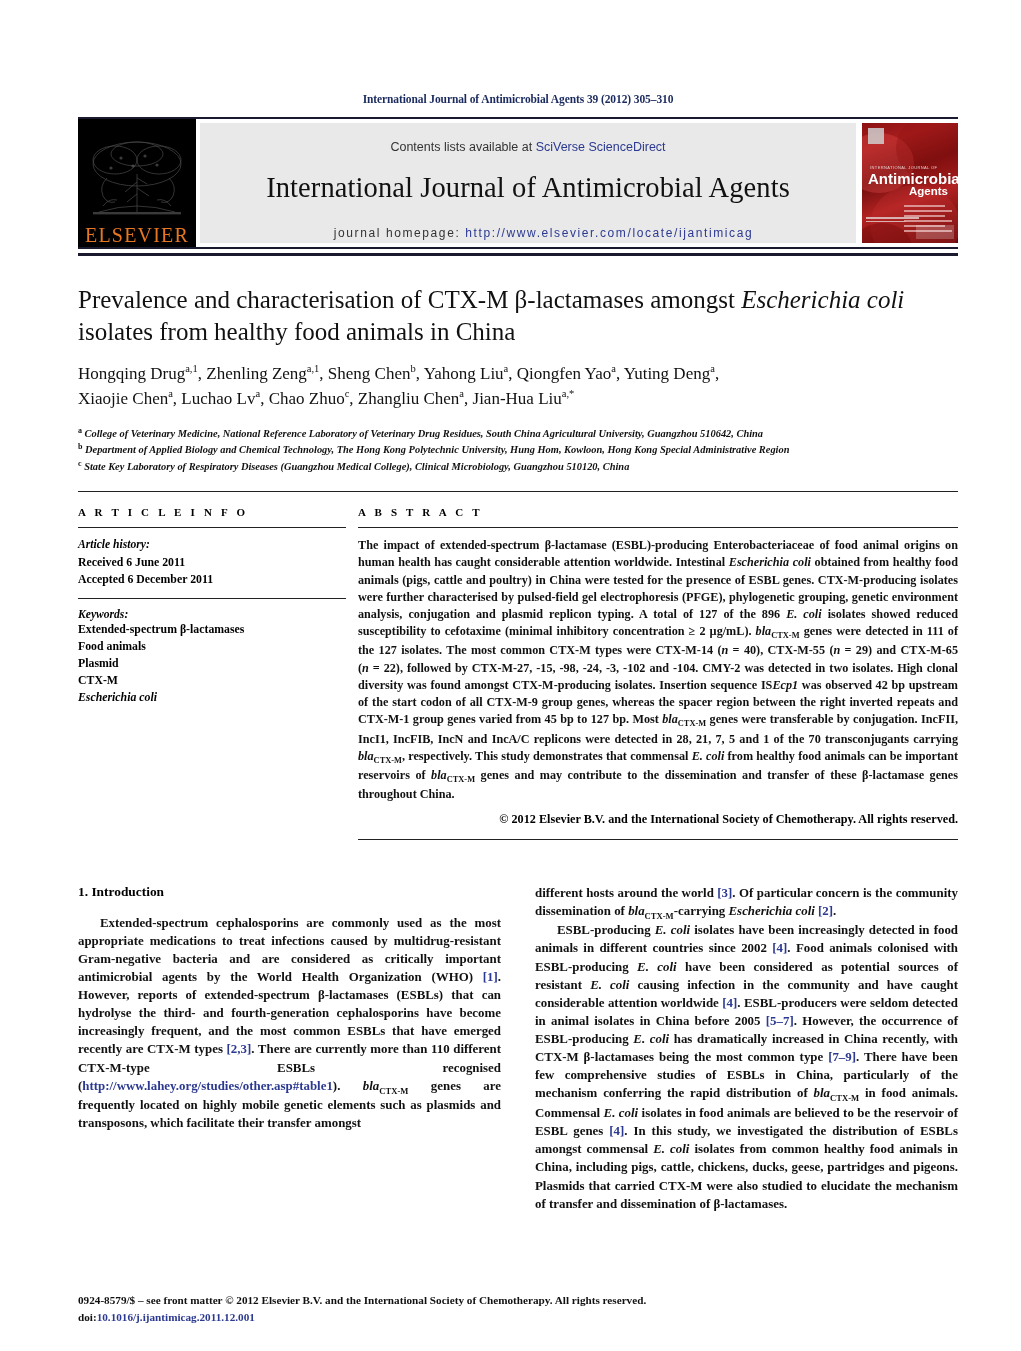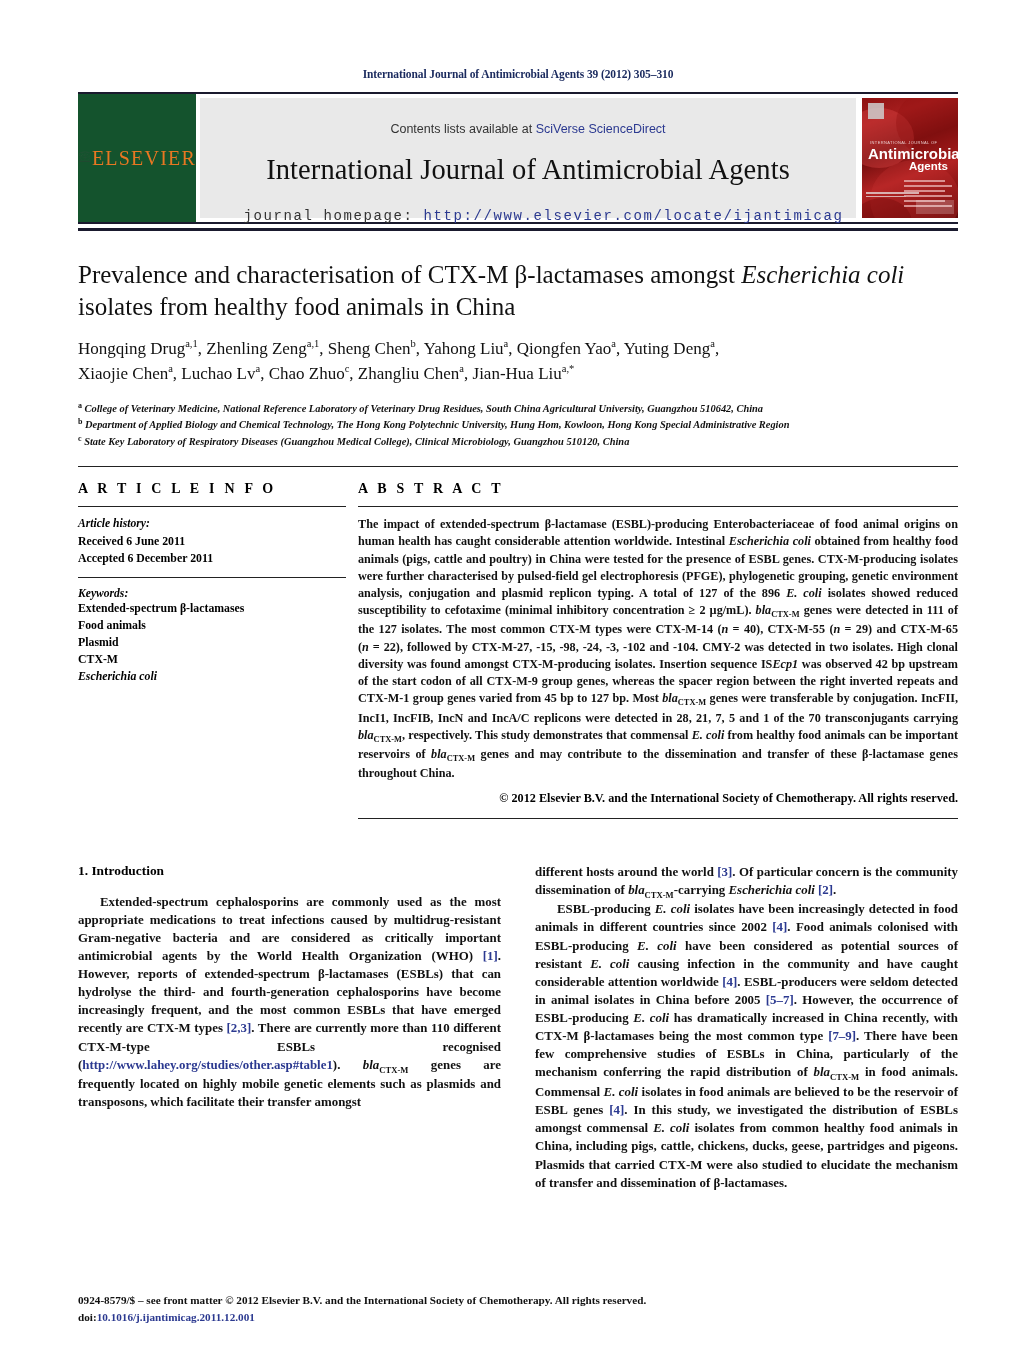--- a/index.html
+++ b/index.html
@@ -27,41 +27,41 @@
     top: 0;
     width: 880px;
   }
 
   
   .running-head {
     text-align: center;
     font-size: 11.5px;
     font-weight: bold;
     color: #1a2a5e;
-    padding-top: 68px;
+    padding-top: 93px;
     letter-spacing: -0.1px;
   }
 
   
   .masthead {
     margin-top: 12px;
     border-top: 2px solid #1a1a2e;
     border-bottom: 2px solid #1a1a2e;
     height: 128px;
     position: relative;
     display: flex;
     align-items: stretch;
   }
   .elsevier-logo {
     width: 118px;
     flex: 0 0 118px;
     position: relative;
-    background: #14532d;
+    background: #000000;
     display: flex;
-    flex-direction: row;
+    flex-direction: column;
     justify-content: flex-end;
     align-items: center;
     padding-bottom: 2px;
     box-sizing: border-box;
   }
   .tree-svg { display:block; }
   .elsevier-word {
     font-family: "Liberation Serif", serif;
     font-size: 20px;
     letter-spacing: 1.2px;
@@ -74,33 +74,33 @@
     background: #e9e9e9;
     margin: 4px 4px 4px 4px;
     position: relative;
     text-align: center;
     box-sizing: border-box;
   }
   .contents-line {
     font-family: "Liberation Sans", sans-serif;
     font-size: 12.5px;
     color: #333;
-    padding-top: 24px;
+    padding-top: 17px;
   }
   .contents-line .sd-link { color: #2b3990; }
   .journal-title {
     font-family: "Liberation Serif", serif;
     font-size: 28.5px;
     color: #111;
     margin-top: 18px;
     letter-spacing: 0.1px;
   }
   .homepage-line {
-    font-family: Liberation Mono, monospace;
-    font-size: 14px;
+    font-family: Liberation Sans, sans-serif;
+    font-size: 12px;
     color: #333;
     margin-top: 22px;
     letter-spacing: 1.6px;
     margin-left: 31px;
   }
   .homepage-line .url { color: #2b3990; }
   .cover-thumb {
     width: 96px;
     flex: 0 0 96px;
     margin: 4px 0 4px 2px;
@@ -181,21 +181,21 @@
     padding-top: 14px;
     display: flex;
     gap: 0px;
     position: relative;
   }
   .col-info { width: 268px; flex: 0 0 268px; }
   .col-abstract { flex: 1 1 auto; padding-left: 12px;}
   .sec-head {
     font-family: "Liberation Serif", serif;
     font-weight: bold;
-    font-size: 14px;
+    font-size: 11px;
     letter-spacing: 3.2px;
     margin-bottom: 9px;
   }
   .thin-rule { border-bottom: 1.5px solid #222; margin-bottom: 9px; }
   .hist-label, .kw-label {
     font-style: italic; font-weight: bold; font-size: 11.6px;
   }
   .info-body { font-size: 11.8px; line-height: 1.43; font-weight: bold; }
   .kw-block { margin-top: 11px; border-top: 1.5px solid #222; padding-top: 9px;}
   .kw-list { font-size: 11.8px; line-height: 1.43; font-weight: bold;}

